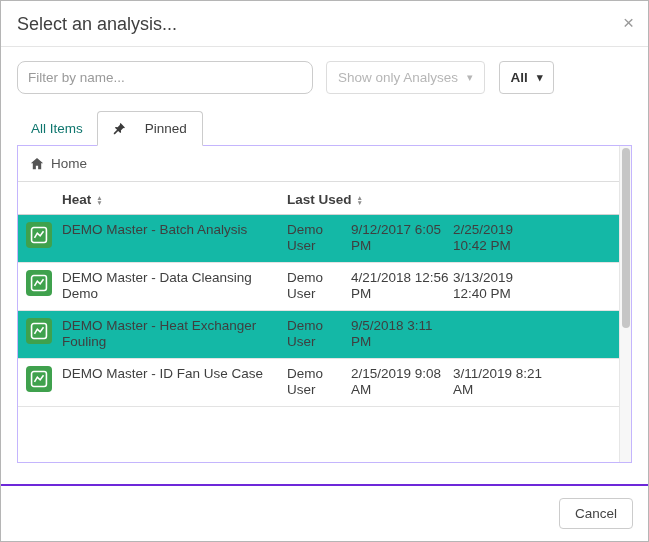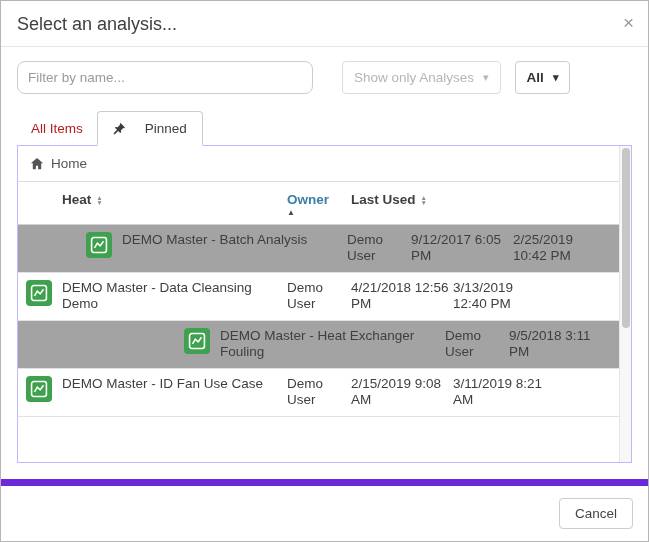--- a/index.html
+++ b/index.html
@@ -21,28 +21,28 @@
   
   .modal-body { padding:14px 16px 0; flex:1 1 auto; display:flex; flex-direction:column; }
 
   .filter-row { display:flex; align-items:center; flex:none; }
   .filter-input { width:296px; height:33px; border:1px solid #ccc; border-radius:8px;
     padding:0 10px; font-size:13.5px; color:#444; outline:none; font-family:inherit; }
   .filter-input::placeholder { color:#9a9a9a; }
   .dropdown { height:33px; display:inline-flex; align-items:center; gap:9px; padding:0 11px;
     background:#fff; border:1px solid #ccc; border-radius:4px; font-size:13.5px; color:#333;
     cursor:pointer; font-family:inherit; }
-  .dropdown.disabled { color:#b6b6b6; border-color:#ddd; margin-left:29px; }
+  .dropdown.disabled { color:#b6b6b6; border-color:#ddd; margin-left:13px; }
   .dropdown.scope { margin-left:14px; font-weight:bold; }
   .caret { font-size:11px; line-height:1; }
   .dropdown.disabled .caret { color:#b6b6b6; }
 
   
   .tabs { display:flex; align-items:flex-end; margin-top:17px; flex:none; }
-  .tab-link { background:none; border:none; color:#b91c1c; font-size:13.5px; padding:9px 14px;
+  .tab-link { background:none; border:none; color:#0f766e; font-size:13.5px; padding:9px 14px;
     cursor:pointer; font-family:inherit; }
   .tab-active { display:inline-flex; align-items:center; gap:19px; background:#fff;
     border:1px solid #ccc; border-bottom:1px solid #fff; border-radius:4px 4px 0 0;
     padding:9px 15px; font-size:13.5px; color:#3f3f3f; position:relative; z-index:2;
     margin-bottom:-1px; cursor:pointer; font-family:inherit; }
 
   
   .panel { border:1px solid #c4b5fd; height:318px; position:relative; overflow:hidden;
     background:#fff; flex:none; }
   .panel-content { position:absolute; top:0; left:0; right:12px; bottom:0; overflow:hidden; }
@@ -61,33 +61,33 @@
   .th { background:none; border:none; padding:0; font-family:inherit; font-size:13.5px;
     font-weight:bold; color:#3f3f3f; cursor:pointer; display:inline-flex; align-items:center; }
   .th.owner { color:#3d7fa6; flex-direction:column; align-items:flex-start; }
   .sort-stack { display:inline-flex; flex-direction:column; margin-left:5px; font-size:6.5px;
     line-height:5px; color:#8d8d8d; }
   .asc-marker { font-size:8px; color:#4a4a4a; line-height:8px; margin-top:2px; }
 
   .row { display:flex; align-items:flex-start; padding:7px 8px; min-height:47px;
     border-bottom:1px solid #e3e3e3; font-size:13.5px; line-height:1.22; color:#3f3f3f;
     cursor:pointer; }
-  .row.striped { background:#a3a3a3;justify-content:flex-end; }
+  .row.striped { background:#14b8a6; }
   .row.highlight { background:#fcf8e3; }
   .row-icon { width:26px; height:26px; flex:none; margin-right:10px; border-radius:4px;
     background:#3fa14d; display:flex; align-items:center; justify-content:center; }
 
   
   .scrollbar { position:absolute; top:0; right:0; bottom:0; width:12px; background:#f7f7f7;
     border-left:1px solid #e6e6e6; }
   .scroll-thumb { position:absolute; top:2px; left:1.5px; width:8px; height:57%;
     background:#c6c6c6; border-radius:4px; cursor:pointer; }
 
   
-  .modal-footer { margin-top:auto; border-top:7px solid #6d28d9; padding:12px 15px;
+  .modal-footer { margin-top:auto; border-top:2px solid #6d28d9; padding:12px 15px;
     display:flex; justify-content:flex-end; gap:8px; flex:none; }
   .btn { border-radius:4px; font-size:13.5px; padding:8px 15px; cursor:pointer;
     font-family:inherit; line-height:1; }
   .btn-cancel { background:#fff; border:1px solid #ccc; color:#444; }
   .btn-select { background:#2d5f8b; border:1px solid #27547c; color:#fff; }
 </style>
 </head>
 <body>
 
 <div class="modal">
@@ -139,26 +139,20 @@
           <div class="icon-spacer"></div>
           <div class="col-name">
             <button class="th">
               <span>Heat</span>
               <span class="sort-stack">
                   <span>▲</span>
                   <span>▼</span>
                 </span>
             </button>
           </div>
-          <div class="col-owner">
-            <button class="th owner">
-              <span>Owner</span>
-              <span class="asc-marker">▲</span>
-            </button>
-          </div>
           <div class="col-last">
             <button class="th">
               <span>Last Used</span>
               <span class="sort-stack">
                   <span>▲</span>
                   <span>▼</span>
                 </span>
             </button>
           </div>
         </div>

